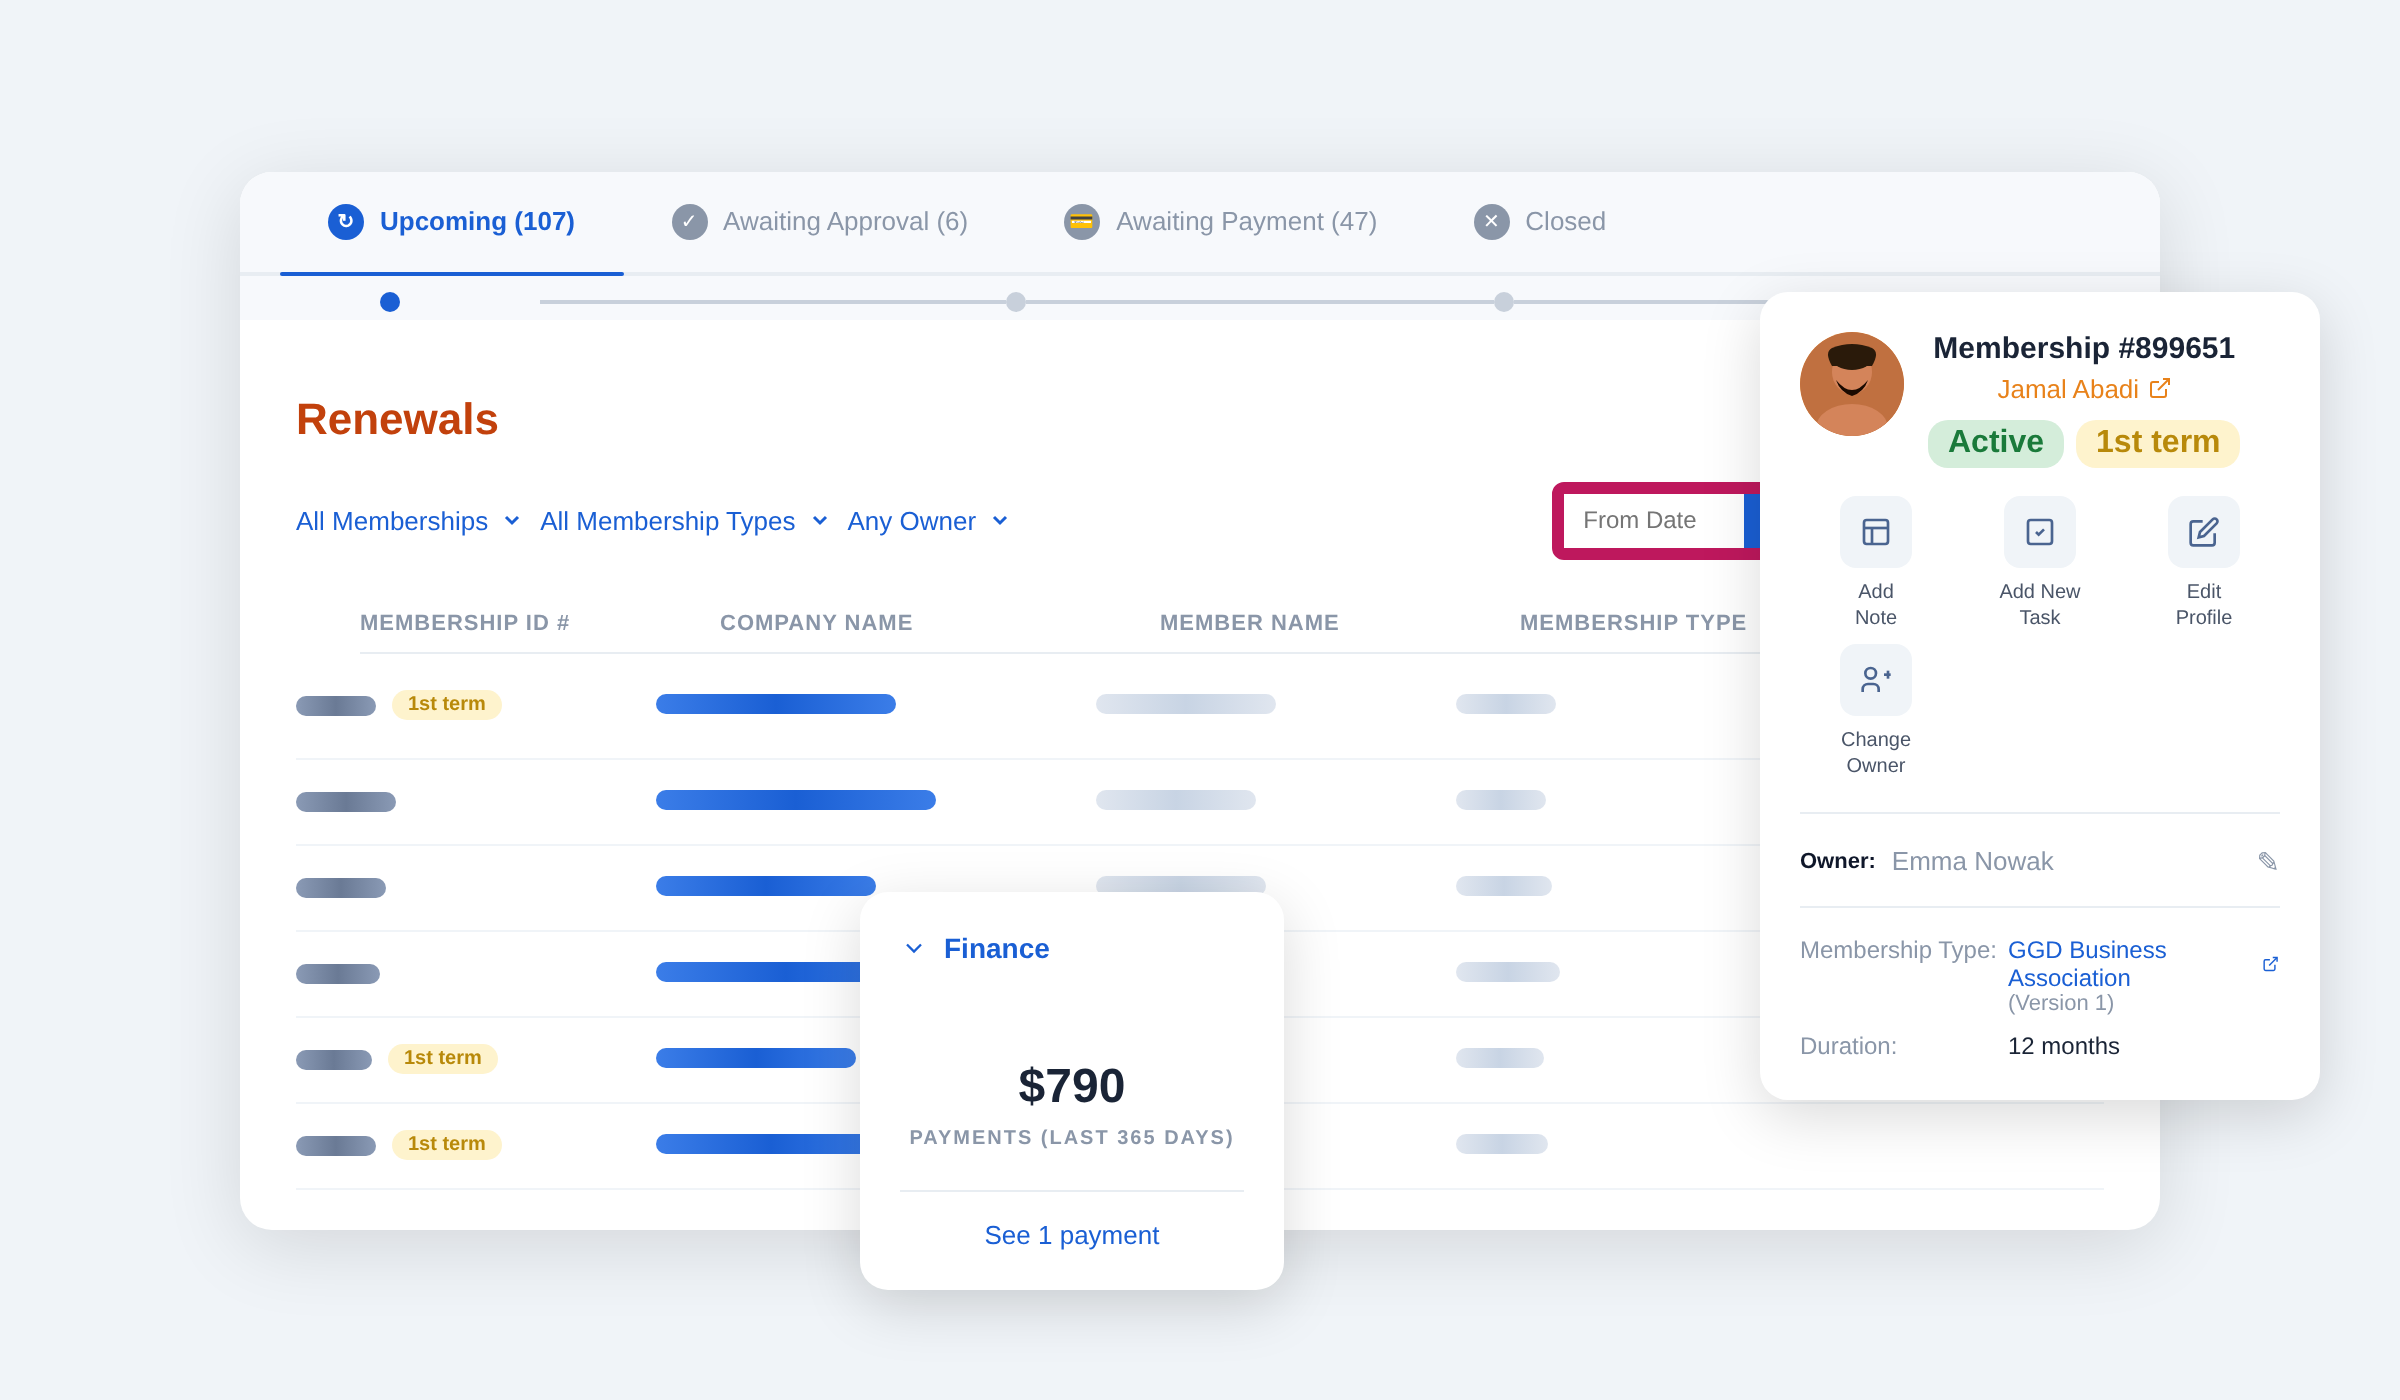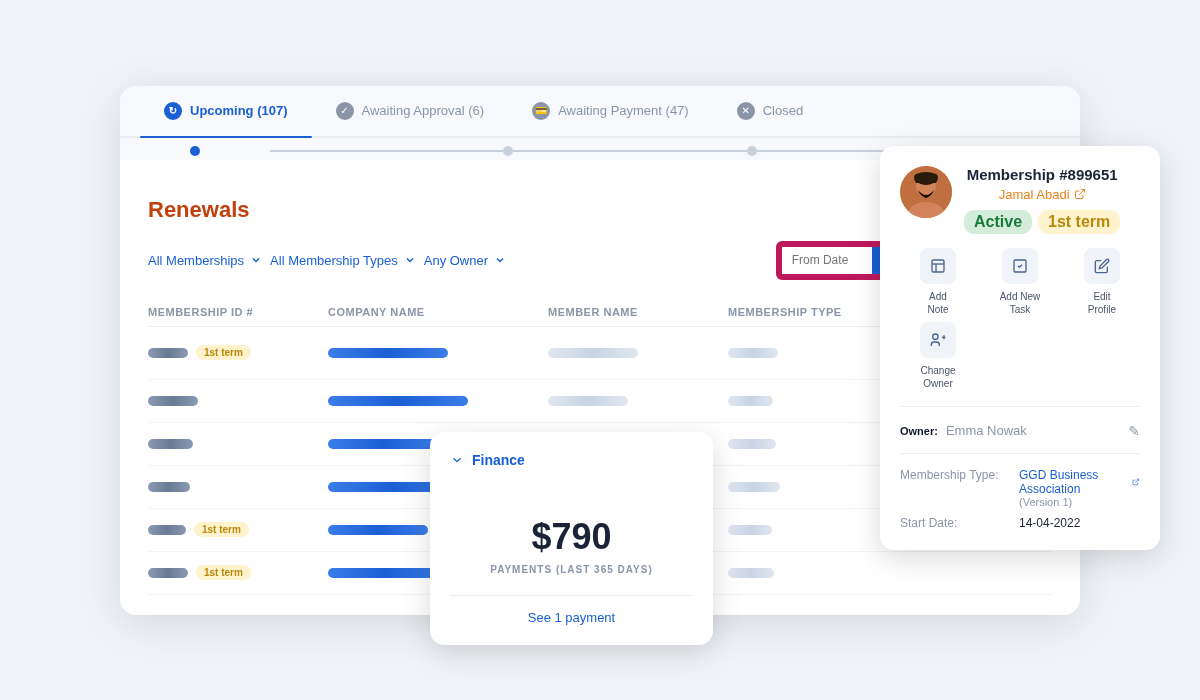--- a/index.html
+++ b/index.html
@@ -211,20 +211,21 @@
     
     .table-container {
       width: 100%;
     }
 
     .table-header {
       display: grid;
       grid-template-columns: 180px 220px 180px 160px 1fr;
       padding: 8px 0;
       border-bottom: 1px solid #e8edf2;
+      margin-left: 32px;
     }
 
     .th {
       font-size: 11px;
       font-weight: 600;
       color: #8a96a8;
       letter-spacing: 0.5px;
       text-transform: uppercase;
     }
 
@@ -294,41 +295,41 @@
       font-size: 12px;
       font-weight: 600;
       cursor: pointer;
     }
 
     
     .finance-panel {
       position: absolute;
       left: 310px;
       bottom: -30px;
-      width: 283px;
+      width: 212px;
       background: white;
       border-radius: 14px;
       box-shadow: 0 8px 30px rgba(0,0,0,0.15);
       padding: 20px;
       z-index: 10;
     }
 
     .finance-header {
       display: flex;
       align-items: center;
       gap: 8px;
       margin-bottom: 16px;
       color: #1a5fd4;
       font-size: 14px;
       font-weight: 600;
     }
 
     .finance-amount {
       text-align: center;
-      font-size: 36px;
+      font-size: 24px;
       font-weight: 700;
       color: #1a2436;
       margin-bottom: 6px;
       margin-top: 48px;
     }
 
     .finance-label {
       text-align: center;
       font-size: 10px;
       color: #8a96a8;
@@ -489,21 +490,21 @@
     }
 
     .detail-rows {
       display: flex;
       flex-direction: column;
       gap: 8px;
     }
 
     .detail-row {
       display: flex;
-      gap: 19px;
+      gap: 4px;
     }
 
     .detail-key {
       font-size: 12px;
       color: #8a96a8;
       min-width: 100px;
       font-weight: 500;
     }
 
     .detail-val {
@@ -834,18 +835,18 @@
             <svg width="10" height="10" viewBox="0 0 24 24" fill="none" stroke="#1a5fd4" stroke-width="2">
                 <path d="M18 13v6a2 2 0 0 1-2 2H5a2 2 0 0 1-2-2V8a2 2 0 0 1 2-2h6"></path>
                 <polyline points="15 3 21 3 21 9"></polyline>
                 <line x1="10" y1="14" x2="21" y2="3"></line>
               </svg>
           </div>
           <div class="detail-val sub">(Version 1)</div>
         </div>
       </div>
       <div class="detail-row">
-        <span class="detail-key">Start Date:</span>
-        <span class="detail-val">14-04-2022</span>
+        <span class="detail-key">Duration:</span>
+        <span class="detail-val">12 months</span>
       </div>
     </div>
   </div>
 </div>
 
 </body></html>

